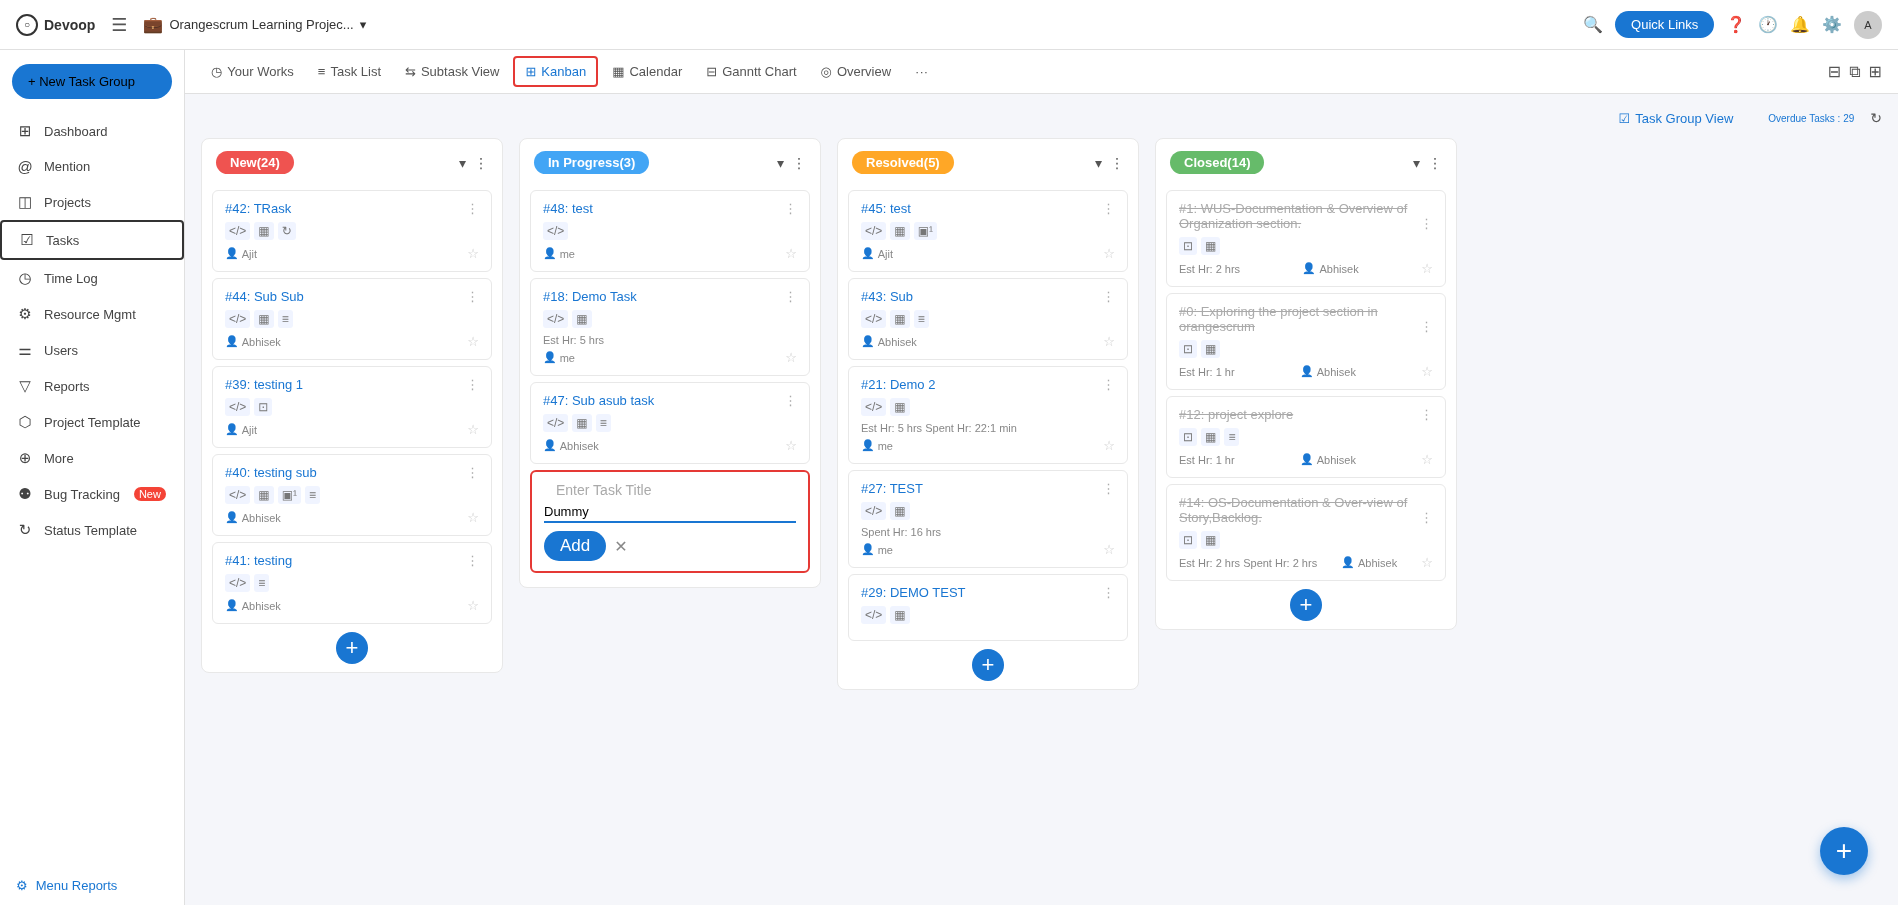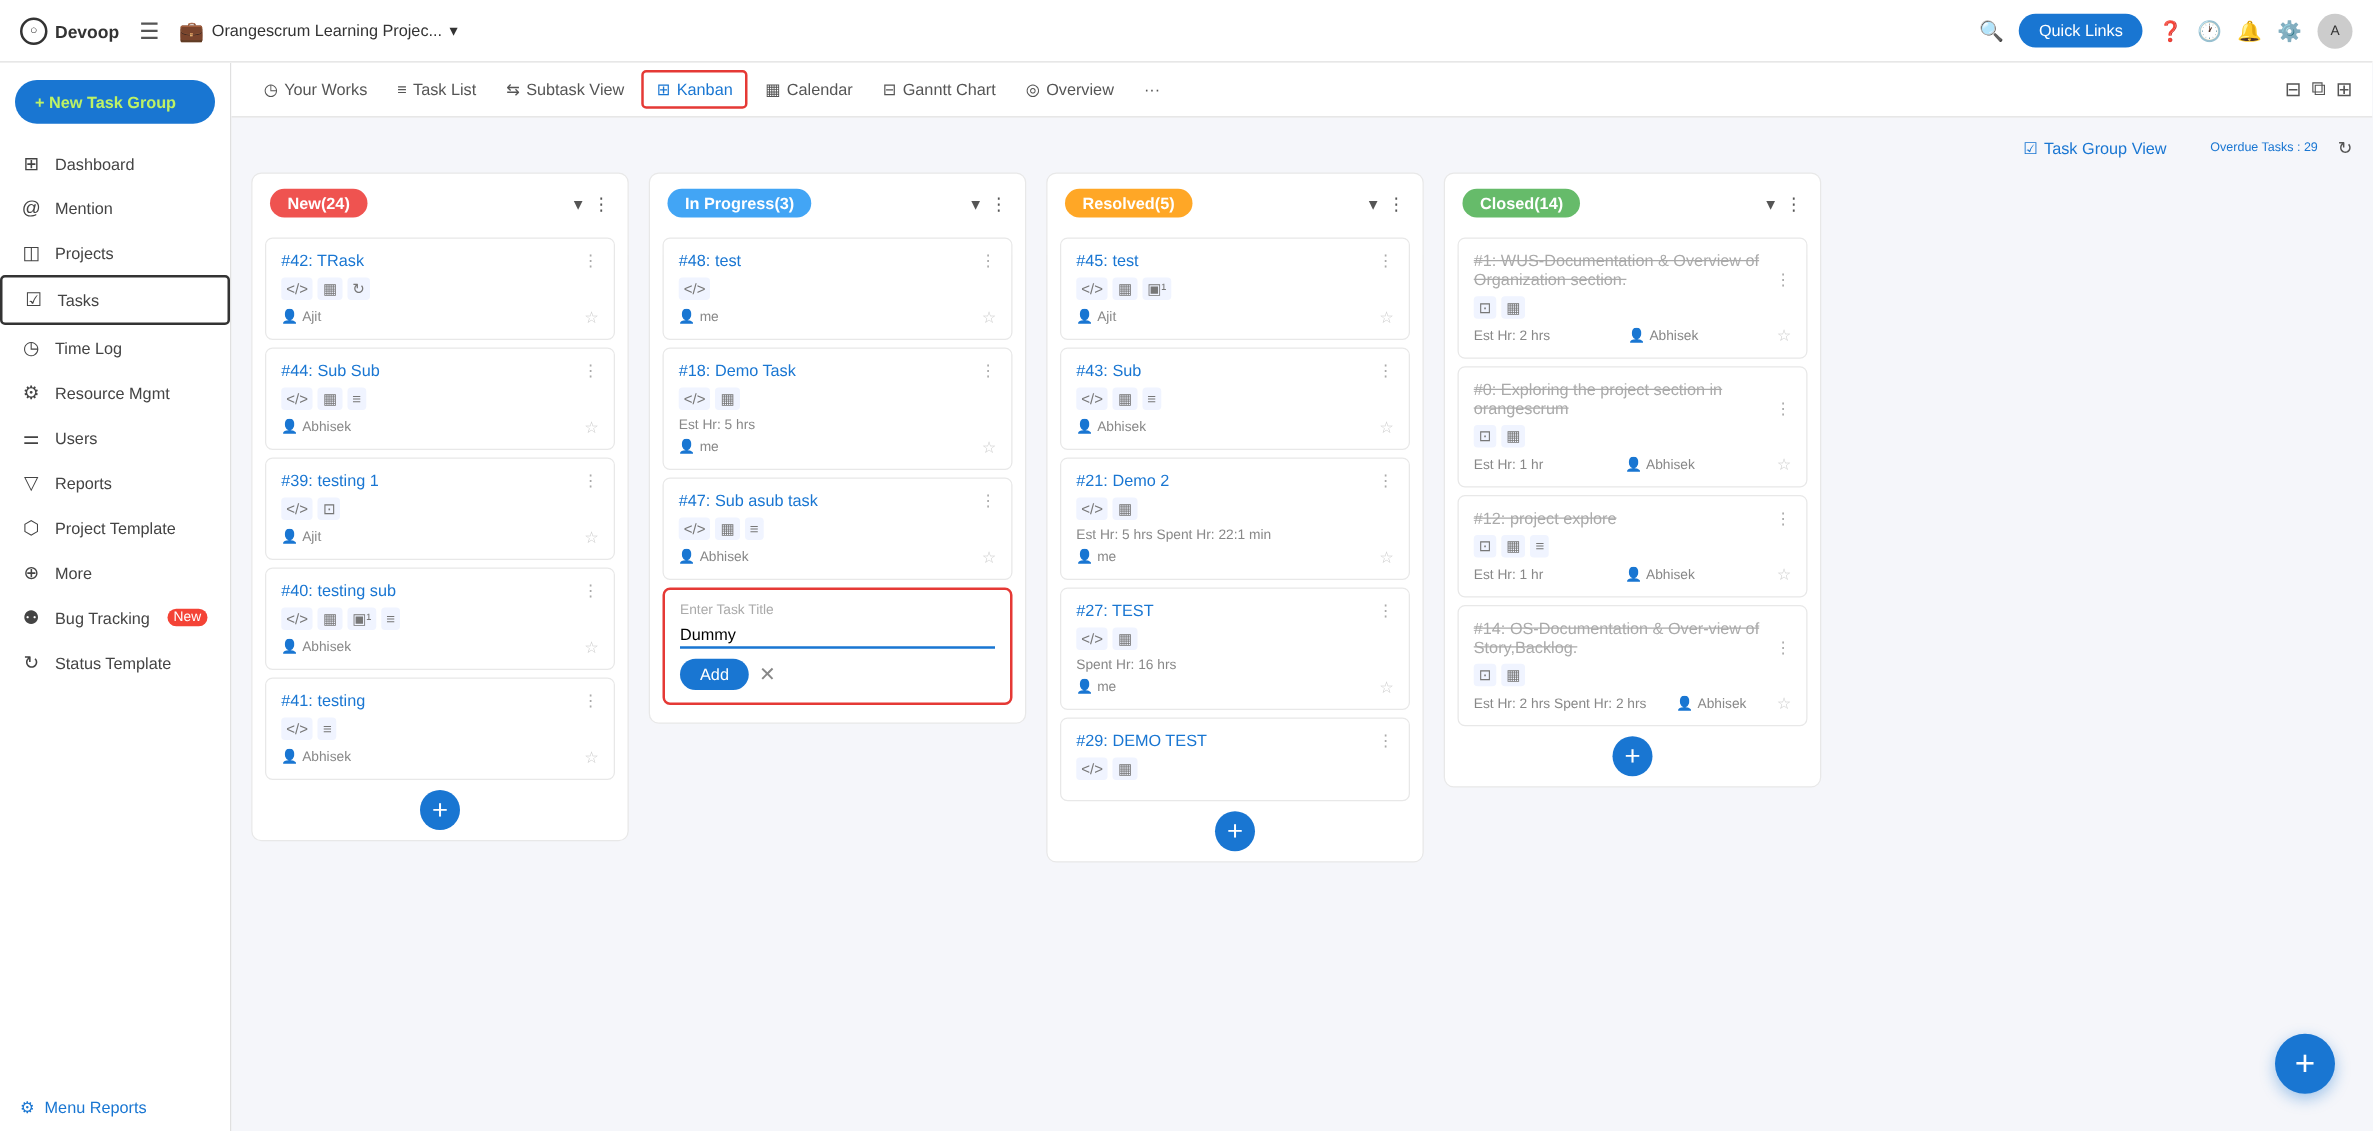--- a/index.html
+++ b/index.html
@@ -24,22 +24,22 @@
 
     
     .layout { display: flex; margin-top: 50px; height: calc(905px - 50px); }
 
     
     .sidebar {
       width: 185px; background: #fff; border-right: 1px solid #e0e0e0;
       display: flex; flex-direction: column; overflow-y: auto; flex-shrink: 0;
     }
     .new-task-btn {
-      margin: 14px 12px; background: #1976d2; color: #bef264; border: none;
-      border-radius: 22px; padding: 10px 16px; font-size: 13px; font-weight: 700;
+      margin: 14px 12px; background: #1976d2; color: #000000; border: none;
+      border-radius: 22px; padding: 10px 16px; font-size: 13px; font-weight: 400;
       cursor: pointer; display: flex; align-items: center; gap: 6px;
     }
     .sidebar-nav { display: flex; flex-direction: column; }
     .sidebar-item {
       display: flex; align-items: center; gap: 10px; padding: 9px 16px;
       cursor: pointer; color: #444; font-size: 13px; border-radius: 0;
       position: relative;
     }
     .sidebar-item .icon { font-size: 15px; width: 18px; text-align: center; }
     .sidebar-item .badge-new { background: #f44336; color: #fff; font-size: 11px; border-radius: 8px; padding: 1px 5px; margin-left: 4px; }
@@ -88,24 +88,24 @@
     .task-id-title { color: #1976d2; font-size: 13px; font-weight: 500; }
     .task-card-icons { display: flex; align-items: center; gap: 4px; margin-bottom: 6px; flex-wrap: wrap; }
     .task-icon { font-size: 12px; color: #777; background: #f0f4ff; border-radius: 3px; padding: 2px 4px; }
     .task-meta { display: flex; align-items: center; justify-content: space-between; font-size: 11px; color: #888; margin-top: 6px; }
     .task-est { font-size: 11px; color: #888; }
     .task-assignee { display: flex; align-items: center; gap: 3px; font-size: 11px; color: #888; }
     .star-icon { color: #ccc; font-size: 13px; cursor: pointer; }
 
     
     .add-task-input-area { margin: 6px 10px; background: #fff; border: 2px solid #e53935; border-radius: 6px; padding: 10px 12px; }
-    .add-task-label { font-size: 11px; color: #aaa; margin-bottom: 4px; }
+    .add-task-label { font-size: 14px; color: #aaa; margin-bottom: 4px; margin-left: 12px; }
     .add-task-field { width: 100%; border: none; border-bottom: 2px solid #1976d2; outline: none; font-size: 13px; padding: 2px 0; margin-bottom: 8px; }
     .add-task-buttons { display: flex; align-items: center; gap: 8px; }
-    .add-btn { background: #1976d2; color: #fff; border: none; border-radius: 20px; padding: 5px 16px; font-size: 13px; cursor: pointer; }
+    .add-btn { background: #1976d2; color: #fff; border: none; border-radius: 20px; padding: 5px 16px; font-size: 17px; cursor: pointer; }
     .cancel-x { font-size: 16px; color: #888; cursor: pointer; }
 
     
     .col-add-btn { display: flex; justify-content: center; margin-top: 8px; }
     .add-circle { width: 32px; height: 32px; border-radius: 50%; background: #1976d2; color: #fff; border: none; font-size: 22px; cursor: pointer; display: flex; align-items: center; justify-content: center; line-height: 1; }
 
     
     .fab { position: fixed; bottom: 30px; right: 30px; width: 48px; height: 48px; border-radius: 50%; background: #1976d2; color: #fff; border: none; font-size: 28px; cursor: pointer; display: flex; align-items: center; justify-content: center; box-shadow: 0 4px 12px rgba(25,118,210,0.4); z-index: 200; }
 
     

